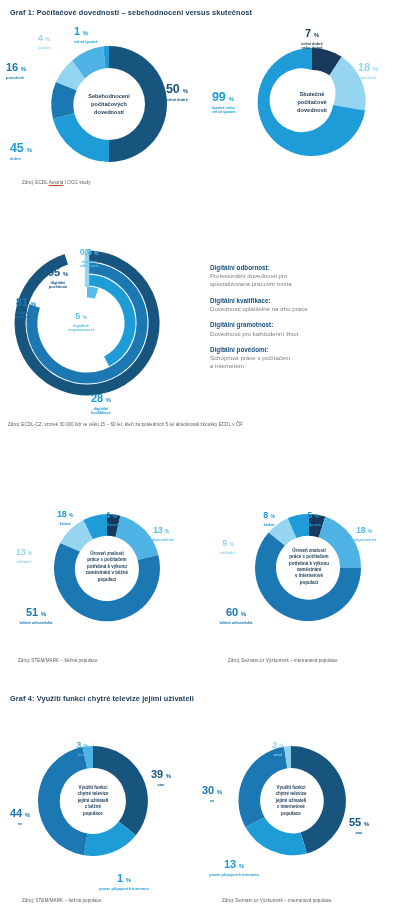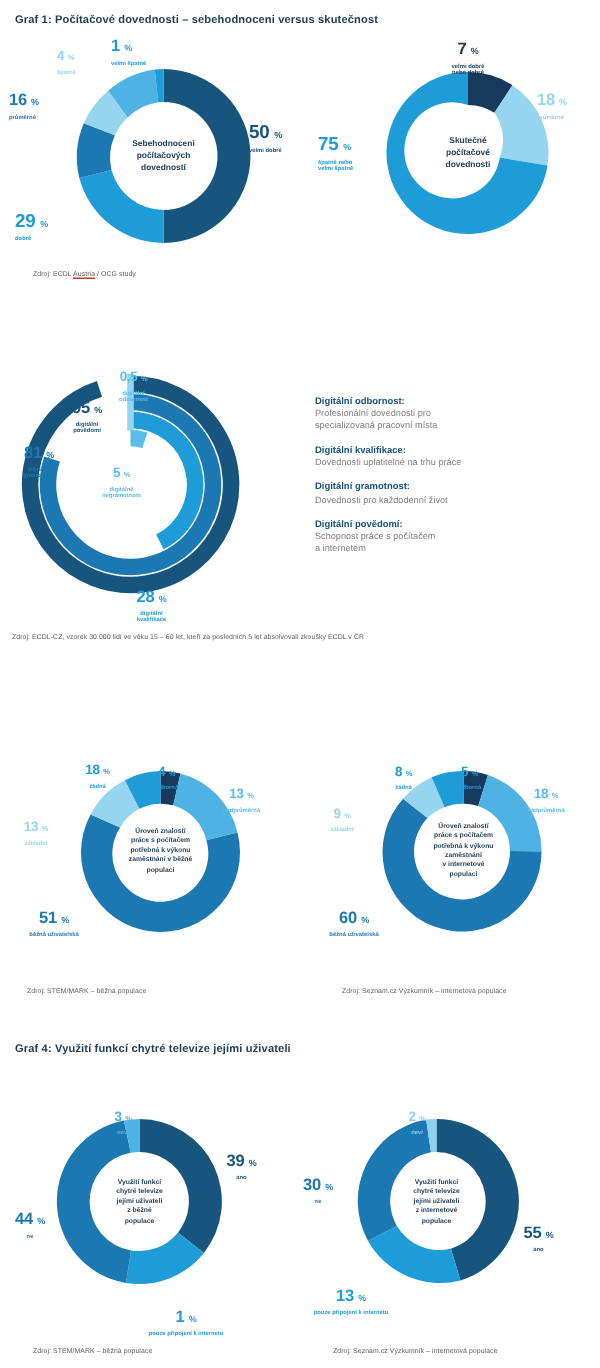--- a/index.html
+++ b/index.html
@@ -106,21 +106,21 @@
       </div>
     </div>
   </div>
 
   <div class="lbl big" style="left:166px; top:80px; width:60px; color:#17557f; text-align:left;">
     <span class="num"><span>50</span> <span class="pc">%</span></span>
     <span class="cap">velmi dobré</span>
   </div>
 
   <div class="lbl big" style="left:10px; top:139px; width:54px; color:#1d9cd8; text-align:left;">
-    <span class="num"><span>29</span> <span class="pc">%</span></span>
+    <span class="num"><span>45</span> <span class="pc">%</span></span>
     <span class="cap">dobré</span>
   </div>
 
   <div class="lbl" style="left:6px; top:58px; width:52px; color:#1b78b3; text-align:left;">
     <span class="num"><span>16</span> <span class="pc">%</span></span>
     <span class="cap">průměrné</span>
   </div>
 
   <div class="lbl small" style="left:38px; top:28px; width:34px; color:#96d5f0; text-align:left;">
     <span class="num"><span>4</span> <span class="pc">%</span></span>
@@ -156,21 +156,21 @@
     <span class="num"><span>7</span> <span class="pc">%</span></span>
     <span class="cap"><span>velmi dobré</span><br><span>nebo dobré</span></span>
   </div>
 
   <div class="lbl" style="left:358px; top:58px; width:42px; color:#96d5f0; text-align:left;">
     <span class="num"><span>18</span> <span class="pc">%</span></span>
     <span class="cap">průměrné</span>
   </div>
 
   <div class="lbl big" style="left:212px; top:88px; width:46px; color:#1d9cd8; text-align:left;">
-    <span class="num"><span>75</span> <span class="pc">%</span></span>
+    <span class="num"><span>99</span> <span class="pc">%</span></span>
     <span class="cap"><span>špatné nebo</span><br><span>velmi špatné</span></span>
   </div>
 
   <div class="source" style="position:absolute; left:22px; top:180px;">
     <span>Zdroj: ECDL </span><u>Austria</u><span> / OCG study</span>
   </div>
 
 
   <div class="donut-wrap" style="left:12px; top:248px; width:150px; height:150px;">
     <svg width="150" height="150" viewBox="0 0 150 150">

